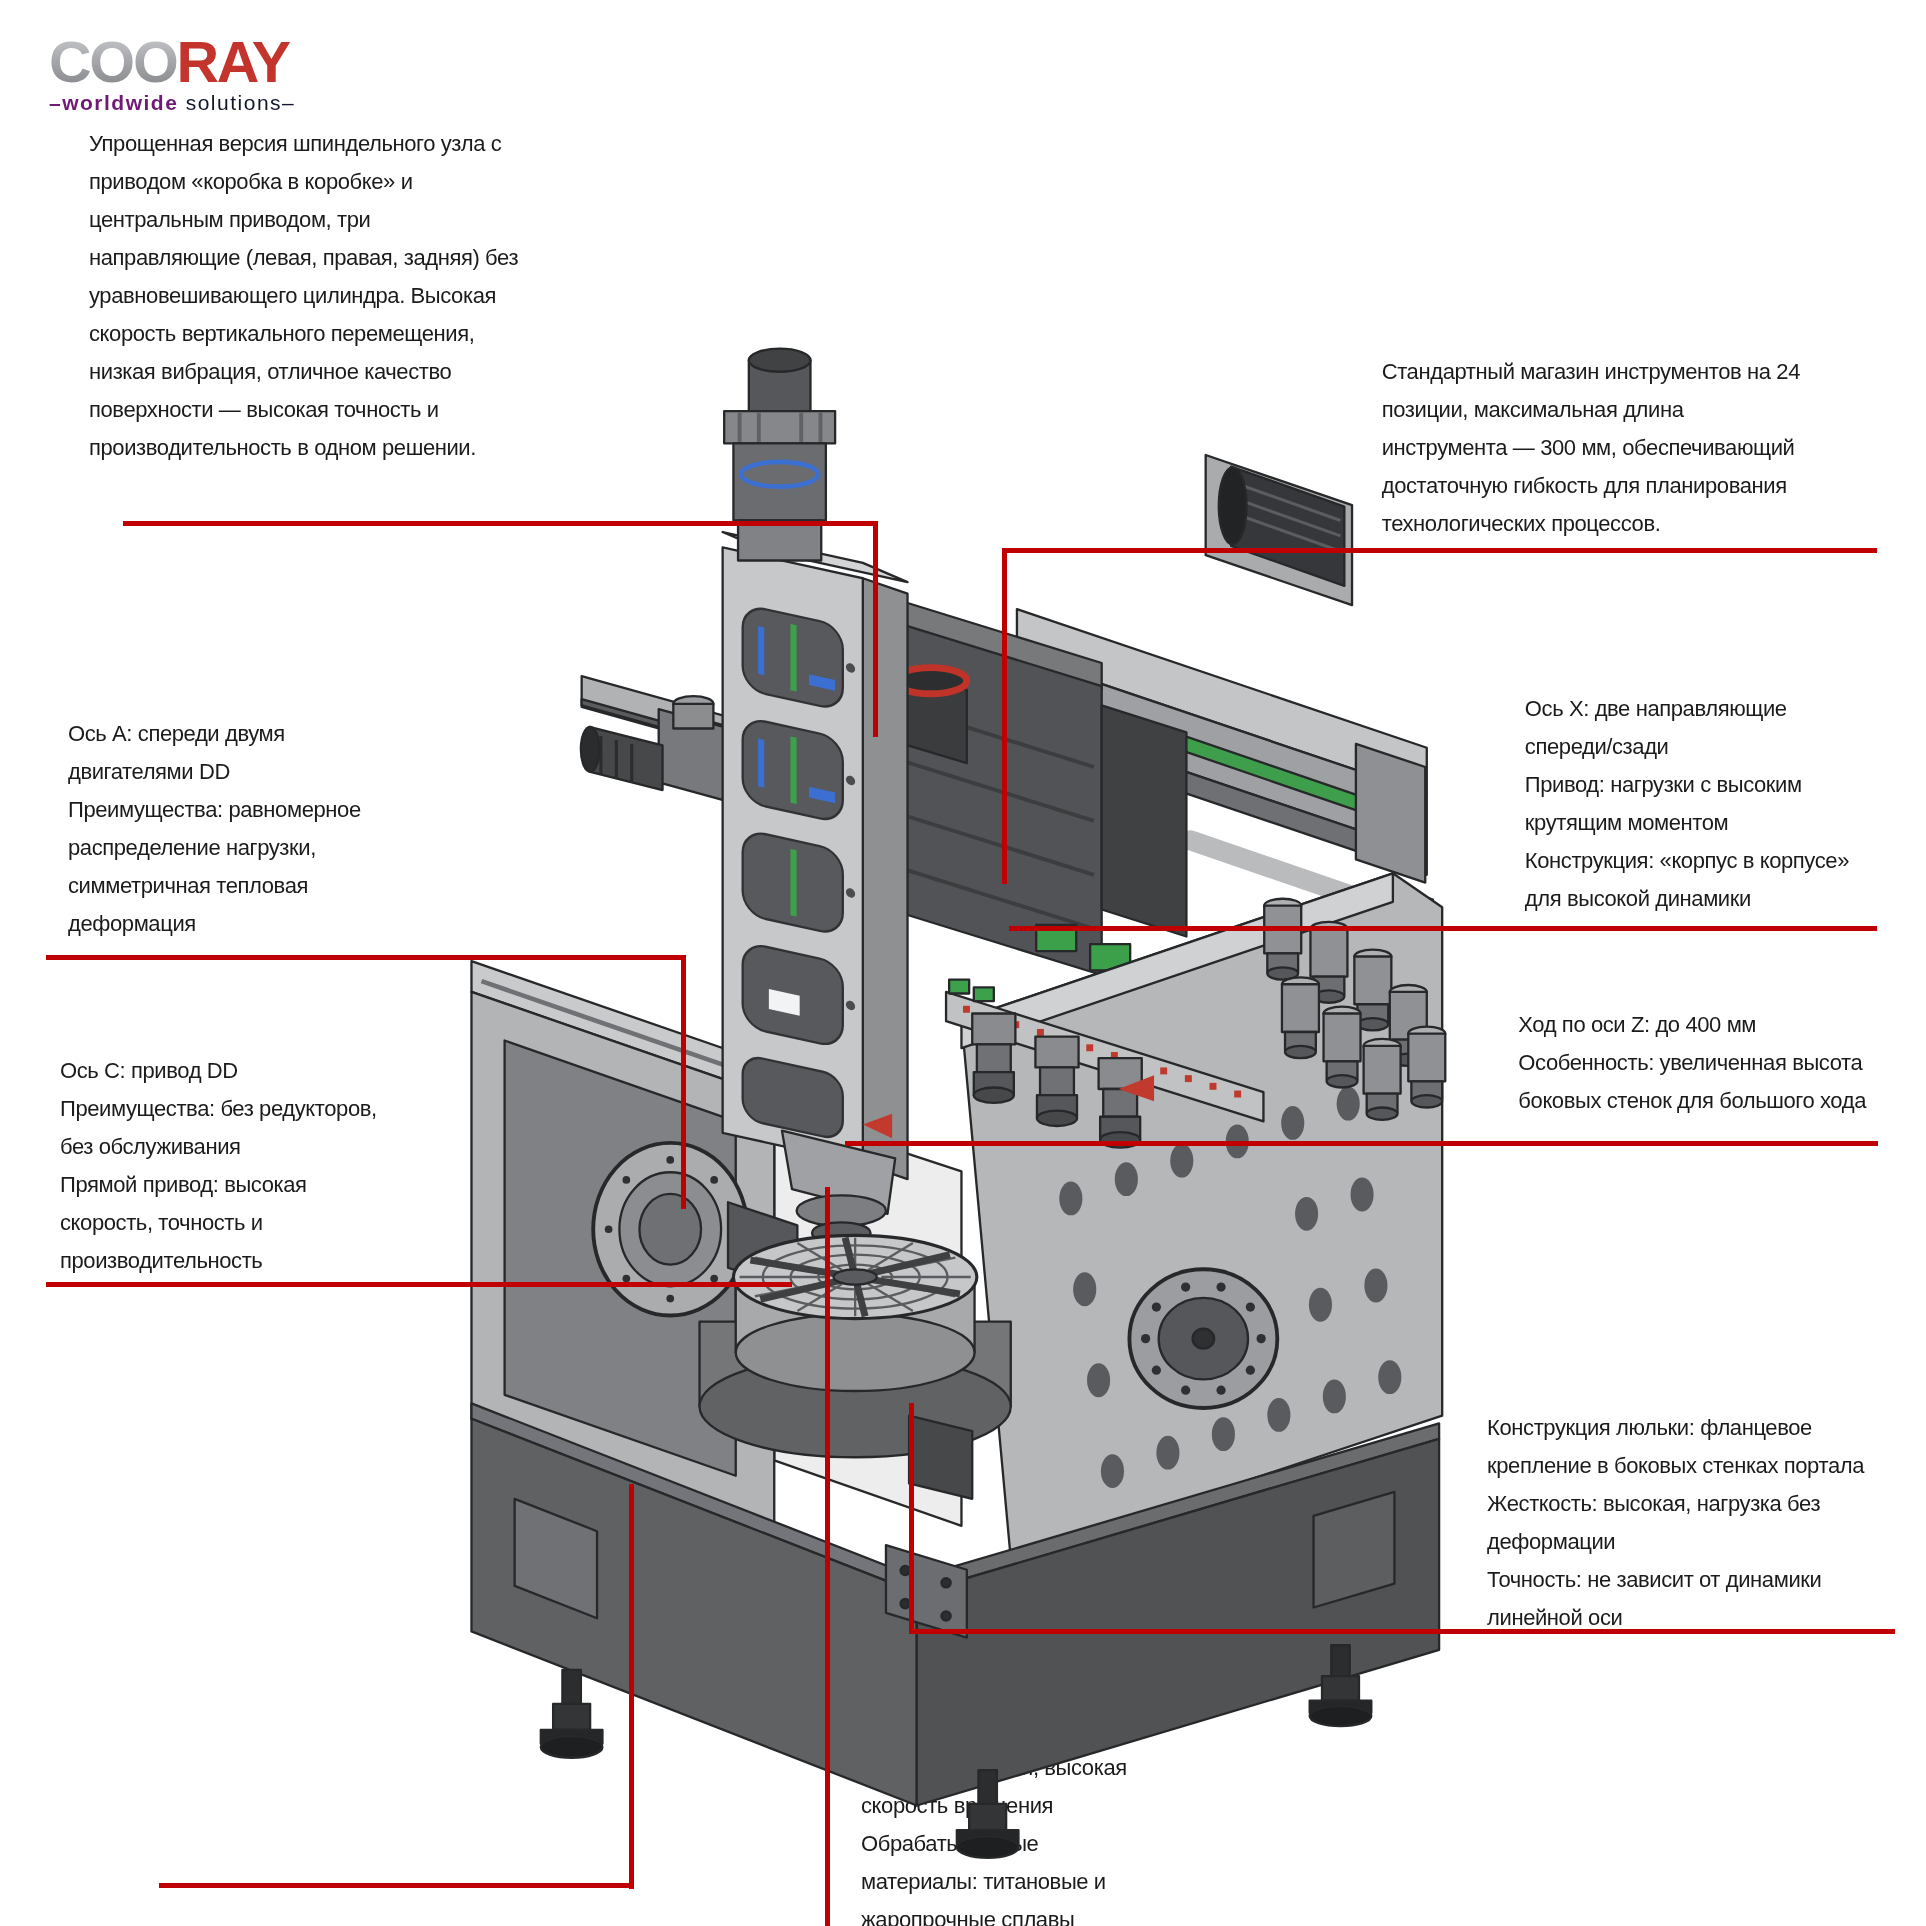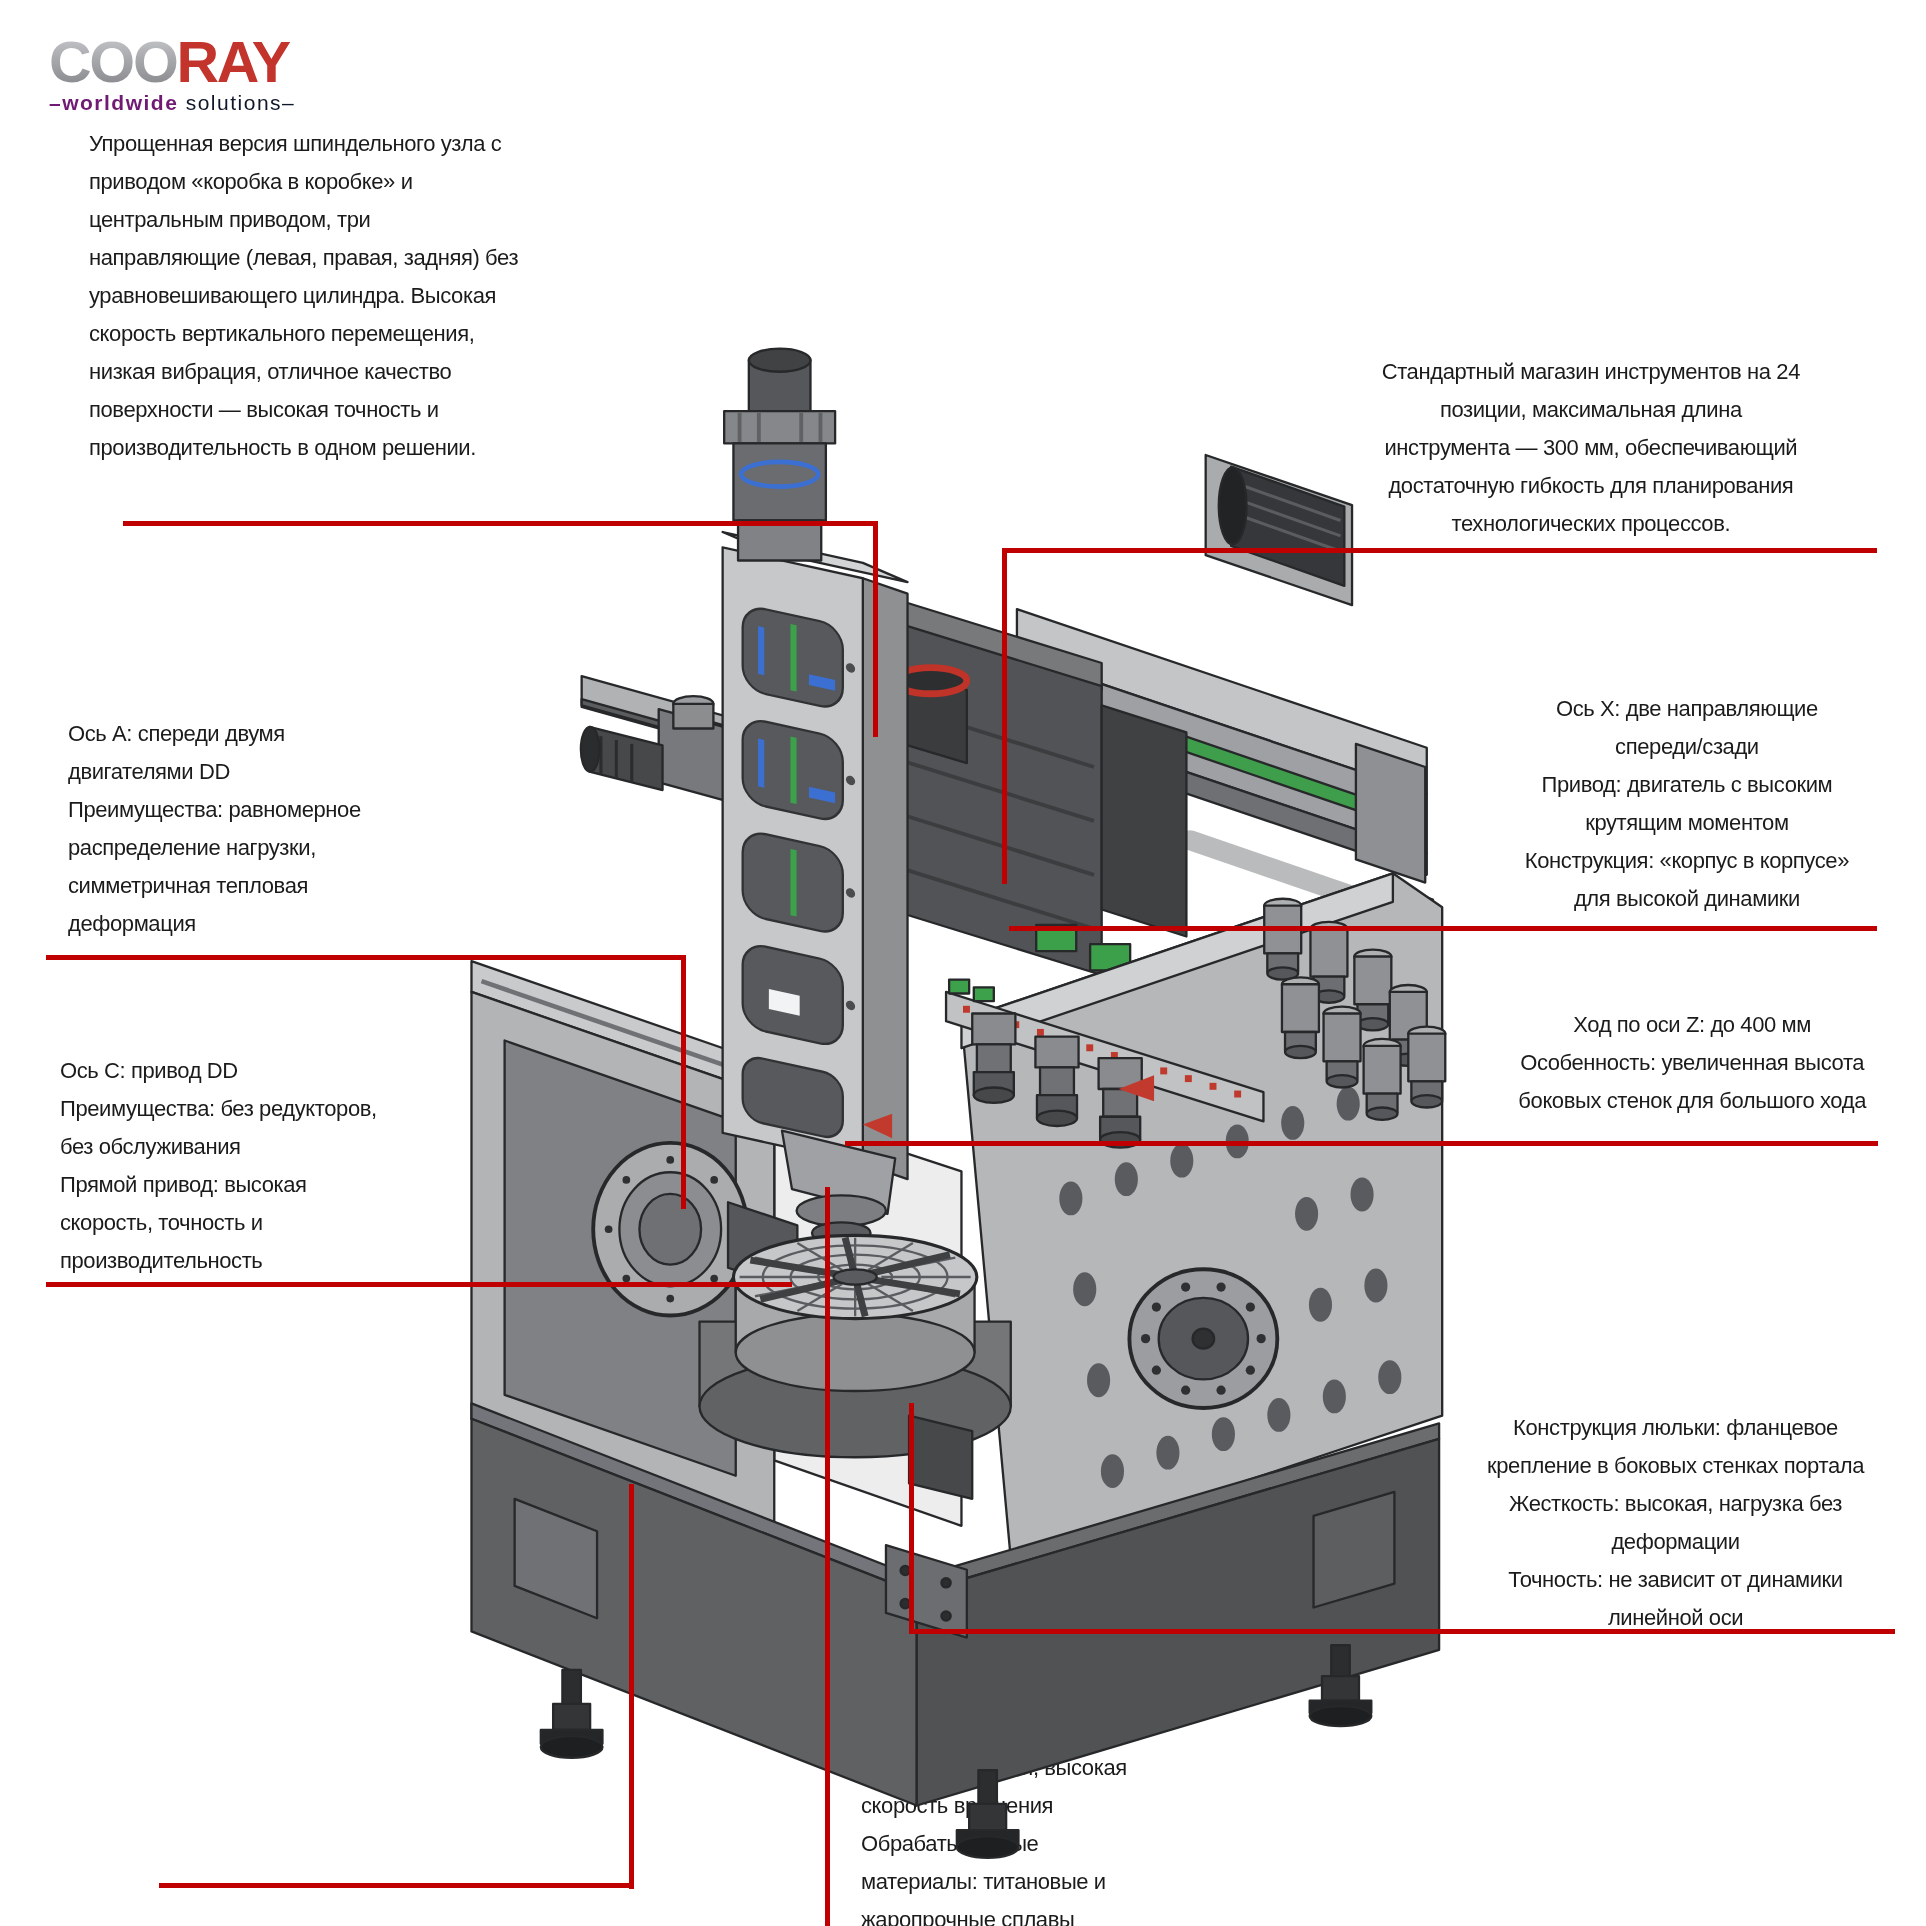--- a/index.html
+++ b/index.html
@@ -12,21 +12,21 @@
   .logo-coo{background:linear-gradient(180deg,#cdced1 0%,#a7a9ac 45%,#7f8184 100%);
             -webkit-background-clip:text;background-clip:text;color:transparent;
             -webkit-text-fill-color:transparent;}
   .logo-ray{color:#c2342c;}
   .tagline{margin-top:1.5px;font-size:21px;letter-spacing:1.5px;white-space:nowrap;}
   .tag-bold{color:#701a75;font-weight:700;}
   .tag-rest{color:#0f172a;font-weight:400;}
   
   .anno{position:absolute;font-size:22px;line-height:38px;letter-spacing:-0.4px;
         white-space:pre-line;color:#1b1b1b;}
-  .anno.right{text-align:center;}
+  .anno.right{text-align:left;}
   .a-p1{left:89px;top:113px;}
   .a-p2{right:126px;top:341px;}
   .a-ax-a{left:68px;top:703px;}
   .a-ax-x{right:77px;top:678px;}
   .a-ax-c{left:60px;top:1040px;}
   .a-ax-z{right:60px;top:994px;}
   .a-cradle{right:62px;top:1397px;}
   .a-base{left:168px;top:1603px;}
   .a-spindle{left:861px;top:1661px;}
   
@@ -413,21 +413,21 @@
 достаточную гибкость для планирования
 технологических процессов.</div>
   <div class="anno a-ax-a">Ось A: спереди двумя
 двигателями DD
 Преимущества: равномерное
 распределение нагрузки,
 симметричная тепловая
 деформация</div>
   <div class="anno right a-ax-x">Ось X: две направляющие
 спереди/сзади
-Привод: двигатель с высоким
+Привод: нагрузки с высоким
 крутящим моментом
 Конструкция: «корпус в корпусе»
 для высокой динамики</div>
   <div class="anno a-ax-c">Ось C: привод DD
 Преимущества: без редукторов,
 без обслуживания
 Прямой привод: высокая
 скорость, точность и
 производительность</div>
   <div class="anno right a-ax-z">Ход по оси Z: до 400 мм

